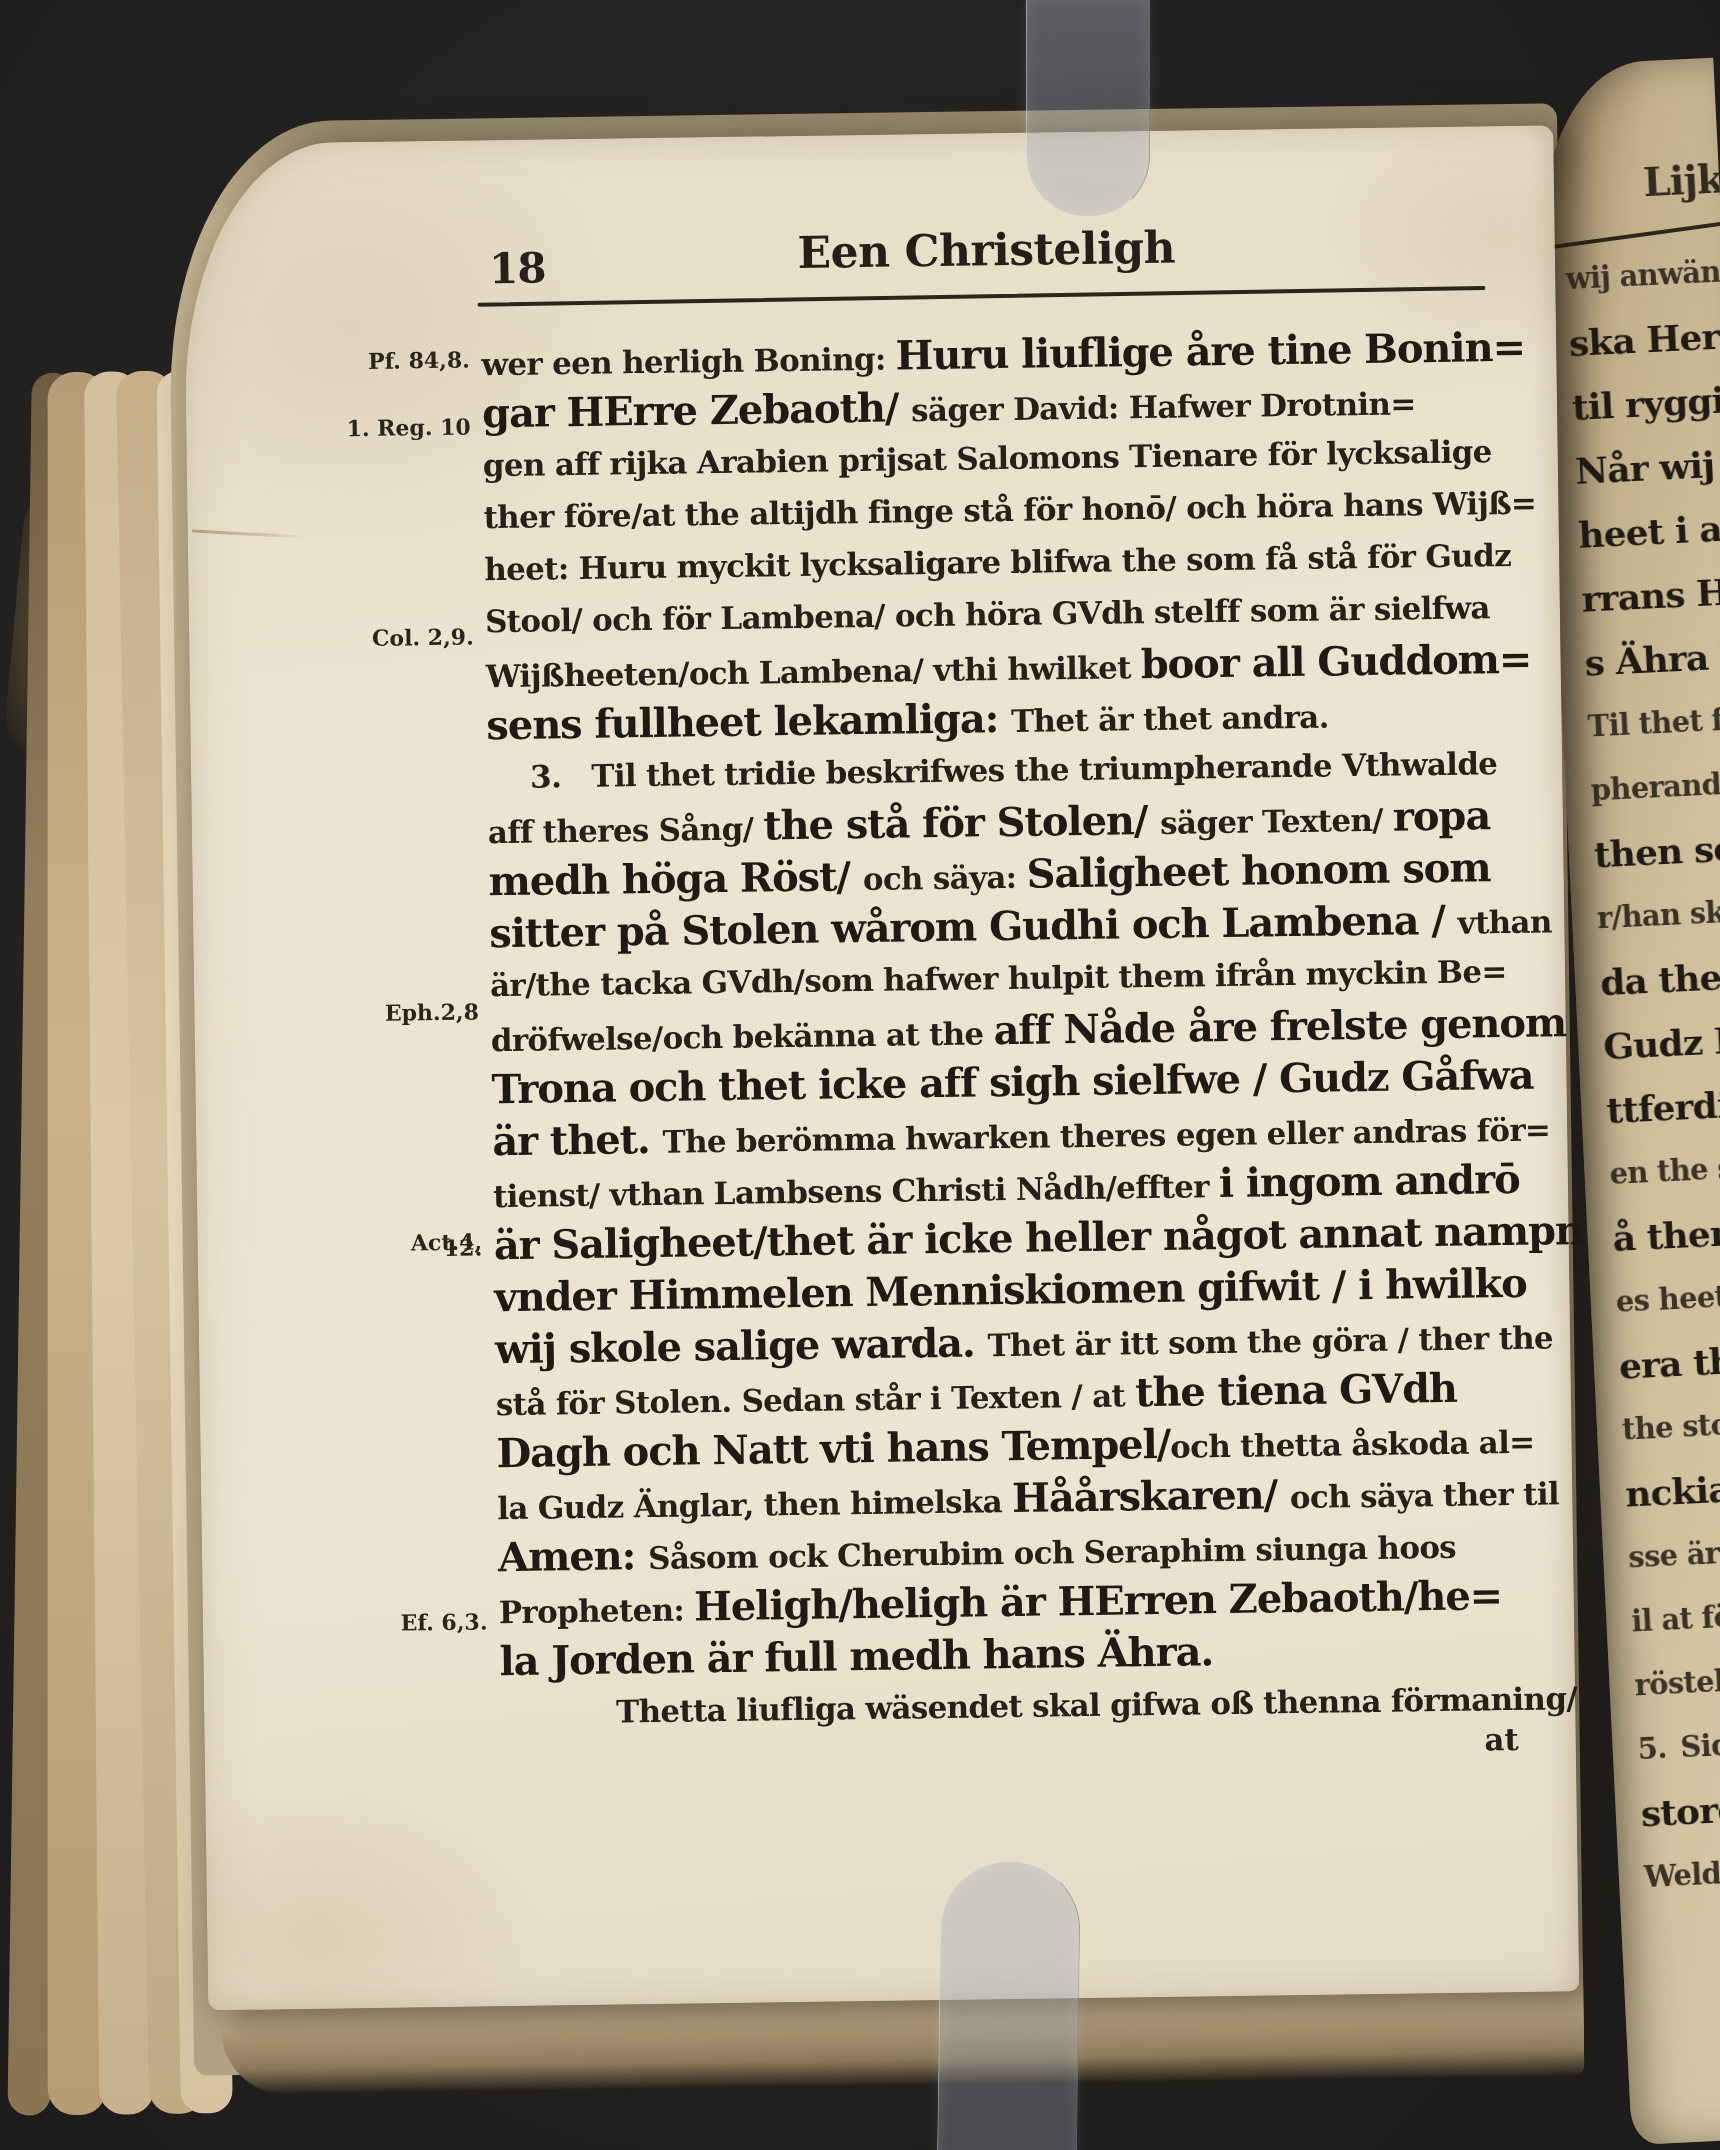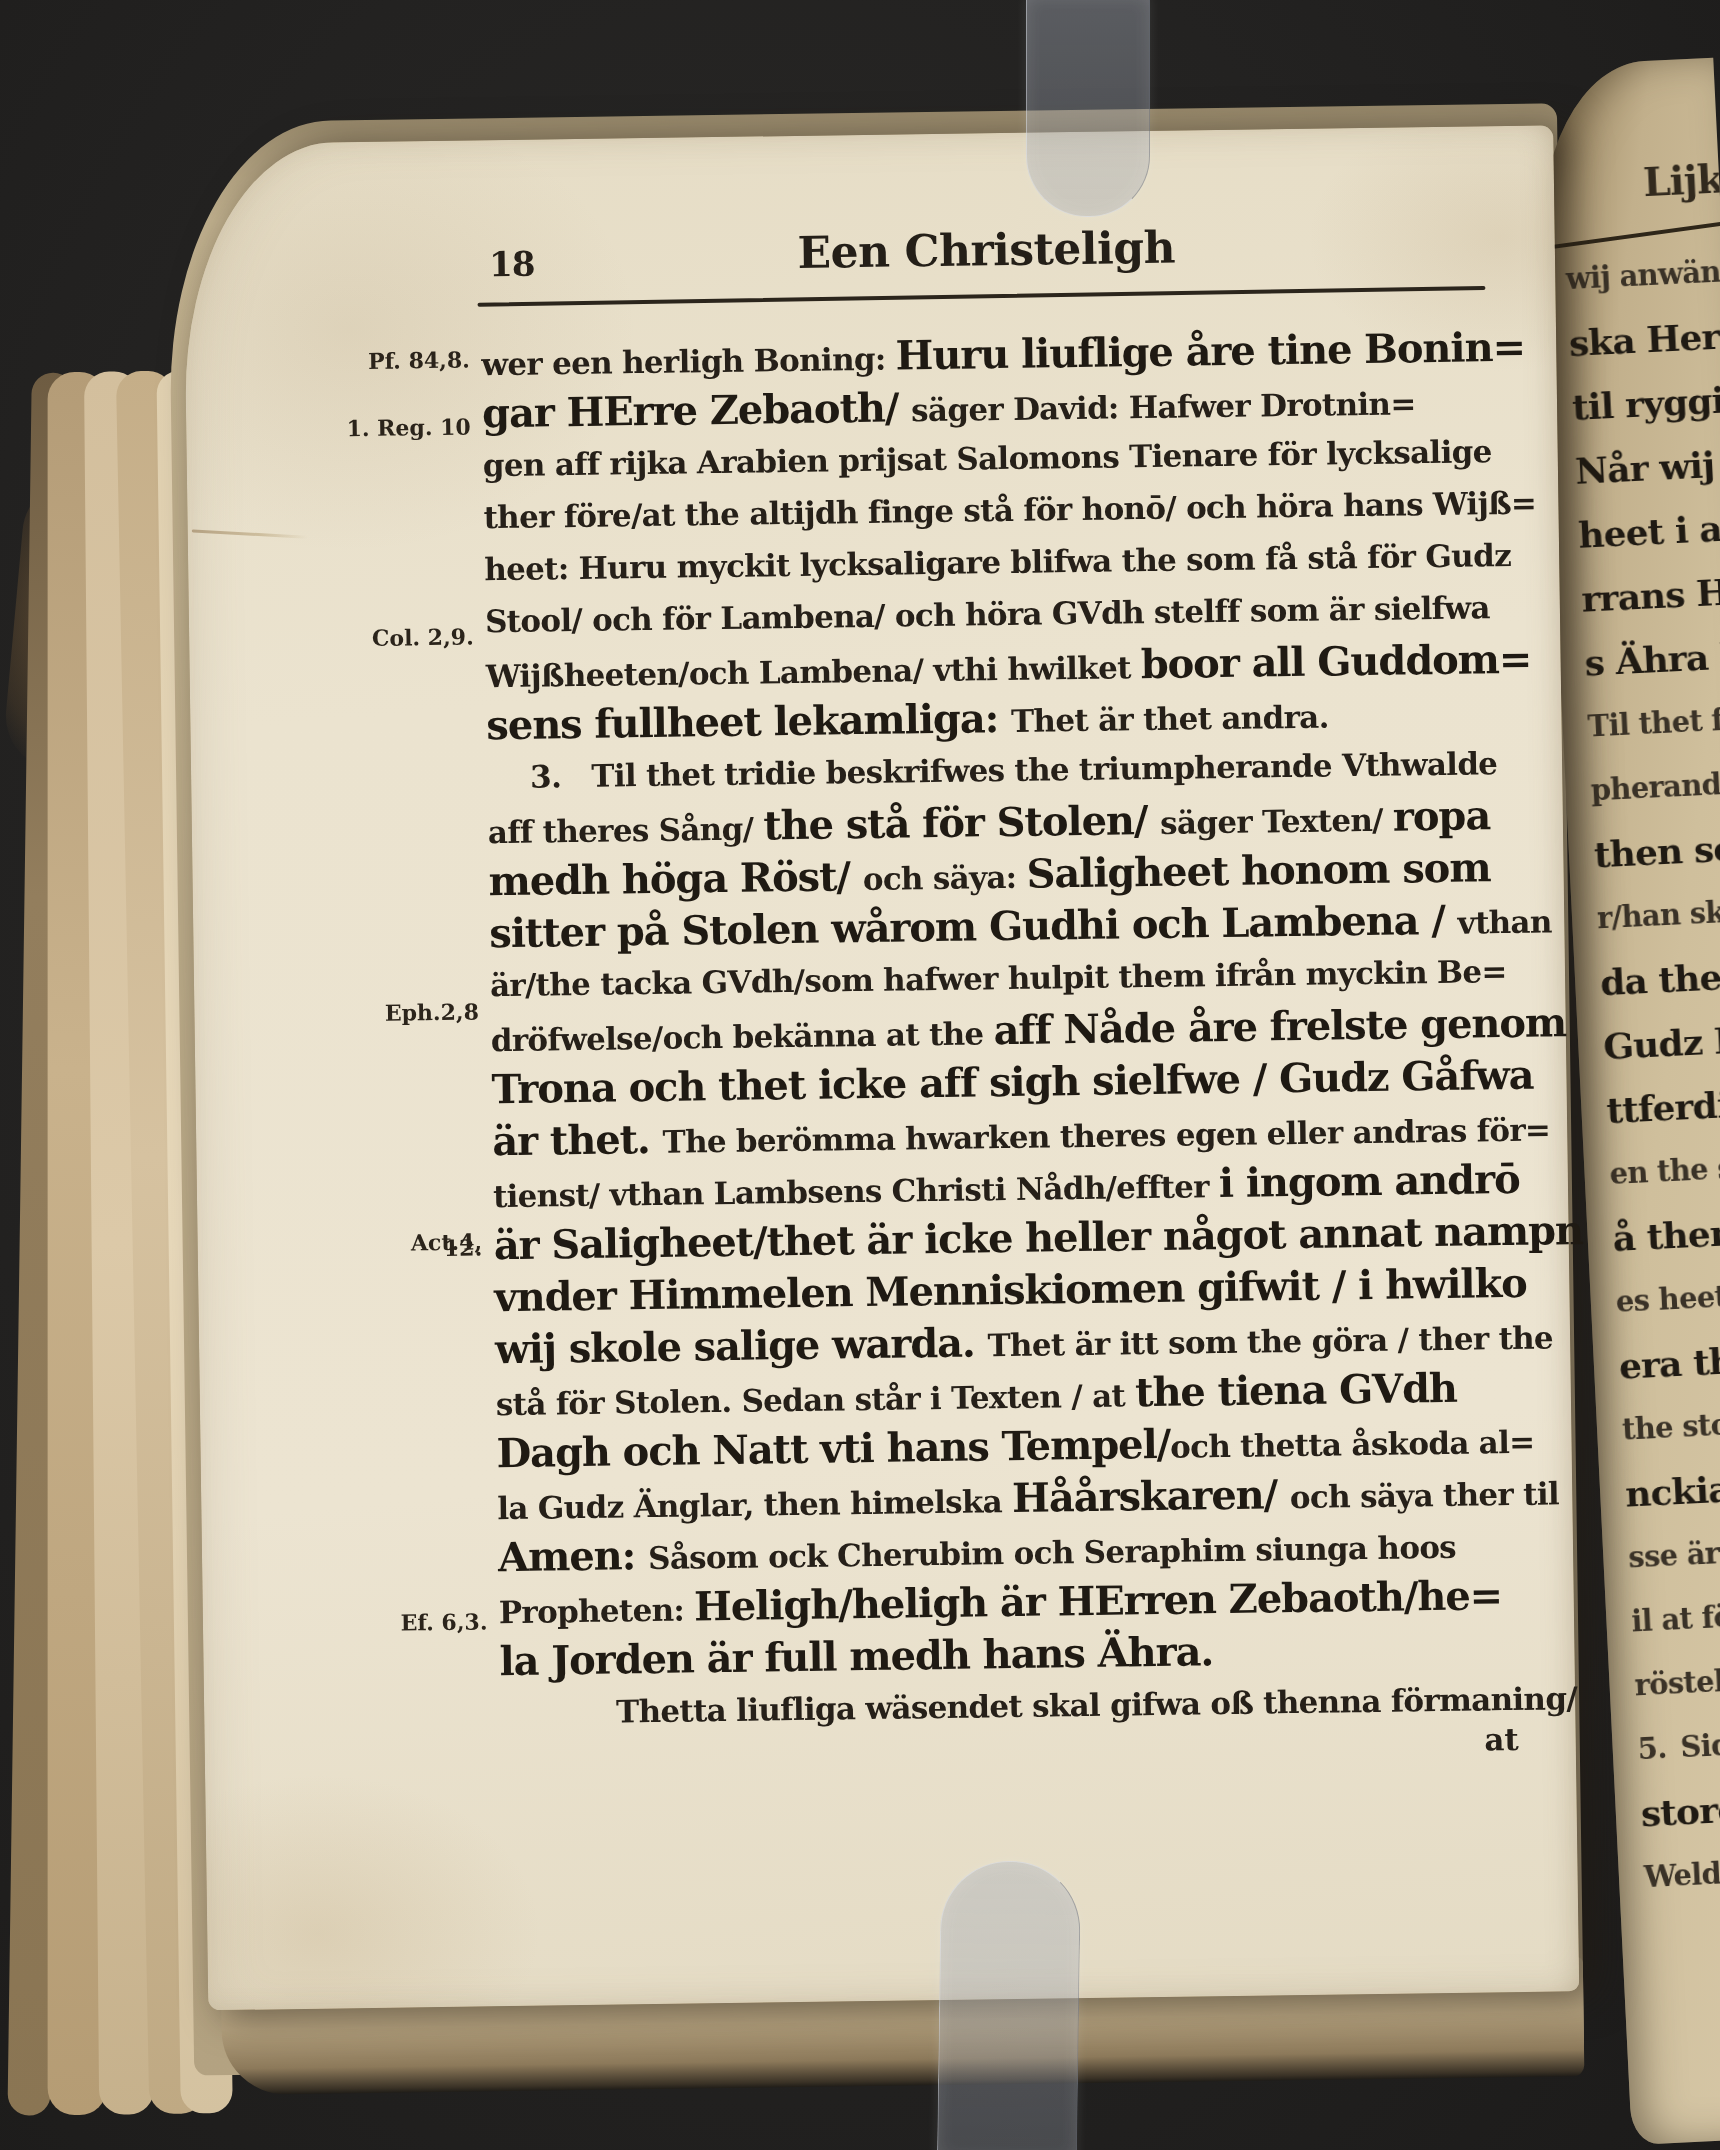--- a/index.html
+++ b/index.html
@@ -50,21 +50,21 @@
         background:
           radial-gradient(ellipse 319px 228px at 8% 96%, rgba(176,148,102,.20), transparent 70%),
           radial-gradient(ellipse 274px 192px at 96% 6%, rgba(168,140,96,.16), transparent 70%),
           radial-gradient(ellipse 411px 319px at 12% 10%, rgba(160,134,94,.14), transparent 70%),
           linear-gradient(176deg,#e6ddc6 0%,#ebe3cf 30%,#ece4d1 70%,#e4dbc4 100%);
         border-radius:151px 12.8px 10px 12px / 256px 12.8px 10px 12px;
         box-shadow:15.5px 3.7px 37px 2.7px rgba(32,26,16,.55), inset -12px 0 32px -13.7px rgba(120,100,68,.35), inset 18px 0 55px -18px rgba(130,108,74,.22);}
   .tear{position:absolute;left:3.7px;top:389px;width:116px;height:3.2px;background:linear-gradient(90deg,#a99372,#c7b693 60%,transparent);
         transform:rotate(4deg);border-radius:1.8px;opacity:.8;}
 
-  .pg-num{position:absolute;left:305px;top:104px;font-size:34px;font-weight:bold;color:#27211a;letter-spacing:-0.9px;}
+  .pg-num{position:absolute;left:305px;top:104px;font-size:42px;font-weight:bold;color:#27211a;letter-spacing:-0.9px;}
   .run-title{position:absolute;left:297px;top:91px;width:1011px;text-align:center;
         font-size:44px;font-weight:bold;color:#241f18;letter-spacing:-0.5px;}
   .head-rule{position:absolute;left:293px;top:161px;width:1008px;height:4.1px;background:#2b251c;border-radius:2.3px;transform:rotate(-0.15deg);}
 
   .margin-notes{position:absolute;left:128px;top:0;width:162px;height:100%;}
   .mnote{position:absolute;right:5.5px;white-space:nowrap;font-size:22px;font-weight:bold;color:#2b241b;letter-spacing:0;}
 
   .body-lines{position:absolute;left:296px;top:195px;width:1031px;color:#262019;}
   .bline{height:52px;line-height:52px;white-space:nowrap;font-weight:bold;}
   .bline.ind1{padding-left:43px;}

